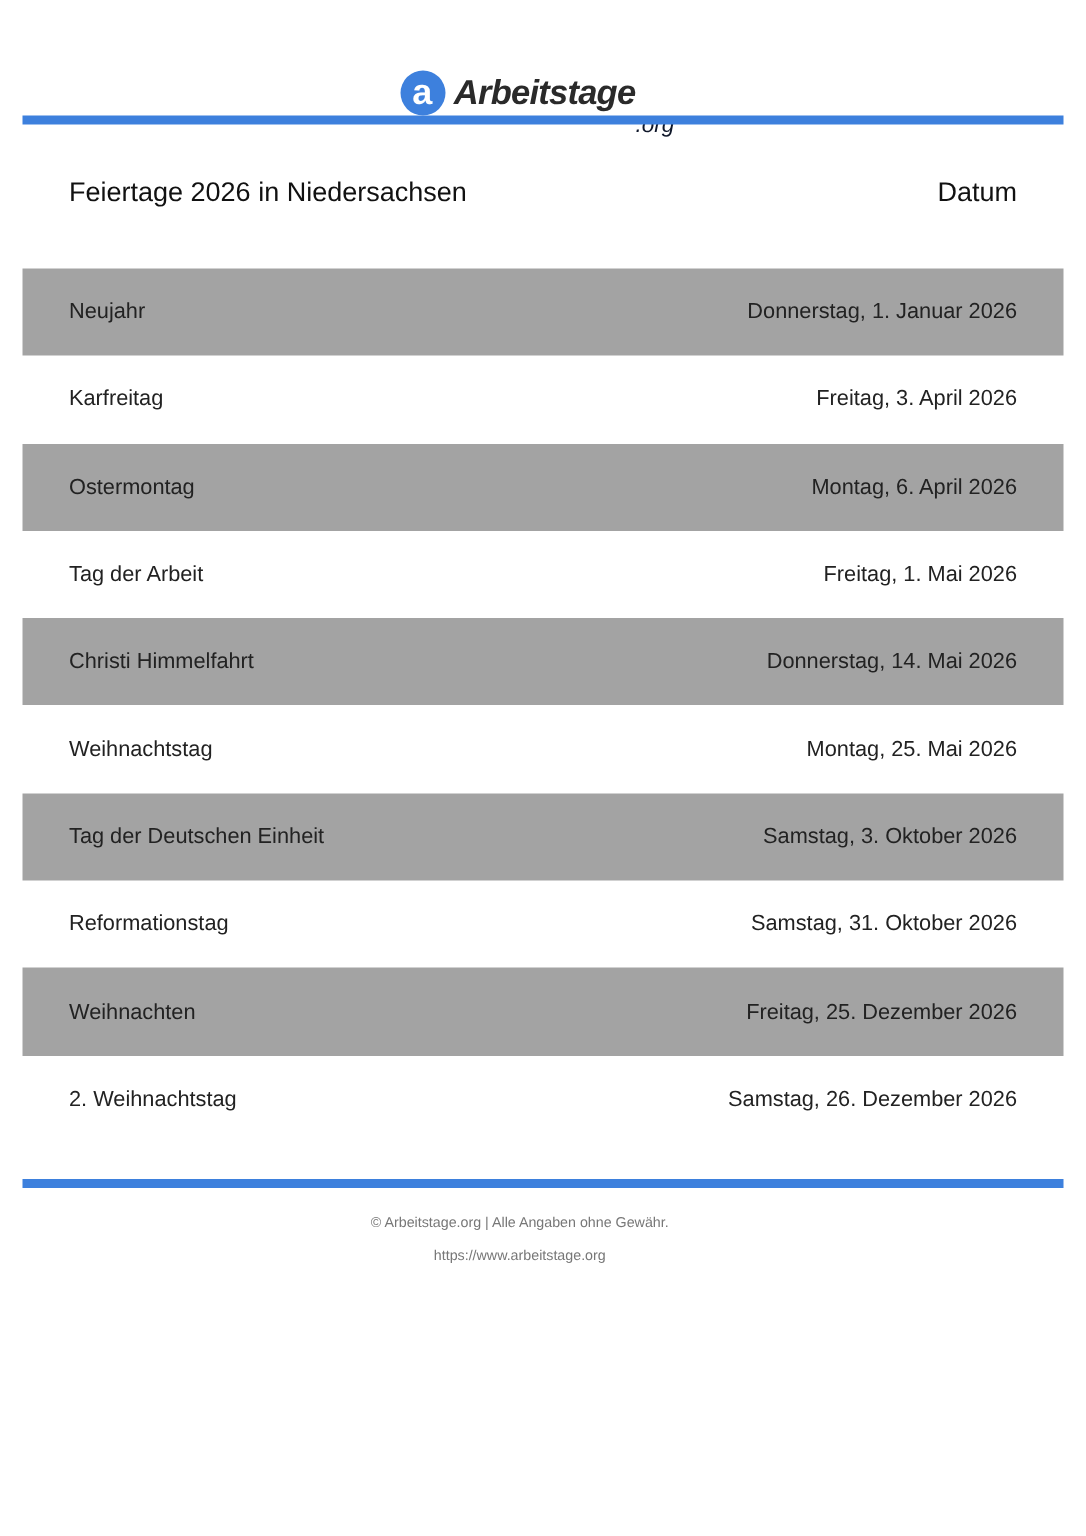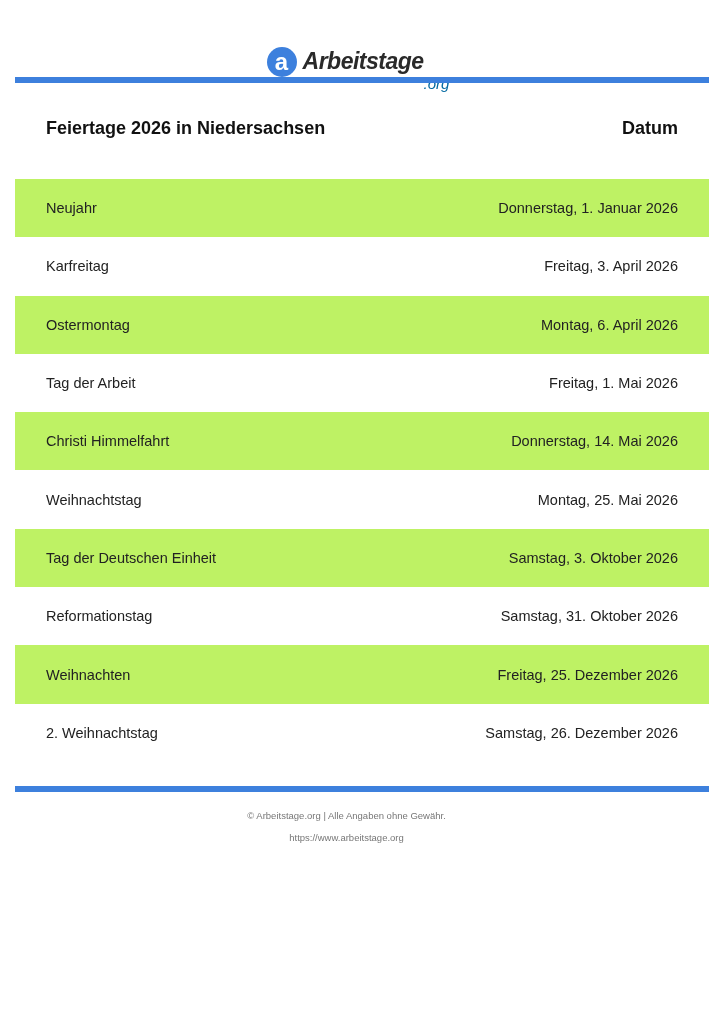--- a/index.html
+++ b/index.html
@@ -1,27 +1,27 @@
 <!DOCTYPE html>
 <html><head>
   <meta charset="utf-8">
   <style>
     html, body { margin: 0; padding: 0; background: #ffffff; }
     body { width: 724px; height: 1024px; position: relative; font-family: "Liberation Sans", sans-serif; color: #1a1a1a; }
     .logo { position: absolute; top: 31px; left: 0; width: 724px; display: flex; justify-content: center; align-items: center; }
     .logo-mark { width: 30px; height: 30px; border-radius: 50%; background: #3d80dd; color: #fff; display: flex; align-items: center; justify-content: center; font-weight: bold; font-size: 24px; line-height: 1; margin-right: 6px; margin-left: -8px; }
     .logo-text { font-size: 23px; font-weight: bold; color: #2a2a2a; letter-spacing: -0.5px; font-style: italic; }
-    .logo-tld { font-size: 15px; color: #0369a1; font-weight: normal; letter-spacing: 0; margin-top: 44px; }
+    .logo-tld { font-size: 15px; color: #0f172a; font-weight: normal; letter-spacing: 0; margin-top: 44px; }
     .bar { position: absolute; left: 15px; width: 694px; height: 6px; background: #3d80dd; }
     .bar.top { top: 77px; }
     .bar.bottom { top: 786px; }
-    .header { position: absolute; top: 118px; left: 46px; width: 632px; display: flex; justify-content: space-between; font-weight: bold; font-size: 18px; color: #111; }
+    .header { position: absolute; top: 118px; left: 46px; width: 632px; display: flex; justify-content: space-between; font-weight: normal; font-size: 18px; color: #111; }
     .table { position: absolute; top: 179px; left: 15px; width: 694px; }
     .row { height: 58.3px; display: flex; justify-content: space-between; align-items: center; padding: 0 31px; font-size: 14.5px; color: #222; box-sizing: border-box; }
-    .row.shade { background: #bef264; }
+    .row.shade { background: #a3a3a3; }
     .footer { position: absolute; top: 805px; left: 0; width: 693px; text-align: center; font-size: 9.5px; color: #777; line-height: 22px; }
   </style>
 </head>
 <body>
 
 <div class="logo">
   <div class="logo-mark">a</div>
   <span class="logo-text">Arbeitstage</span>
     <span class="logo-text logo-tld">.org</span>
 </div>

